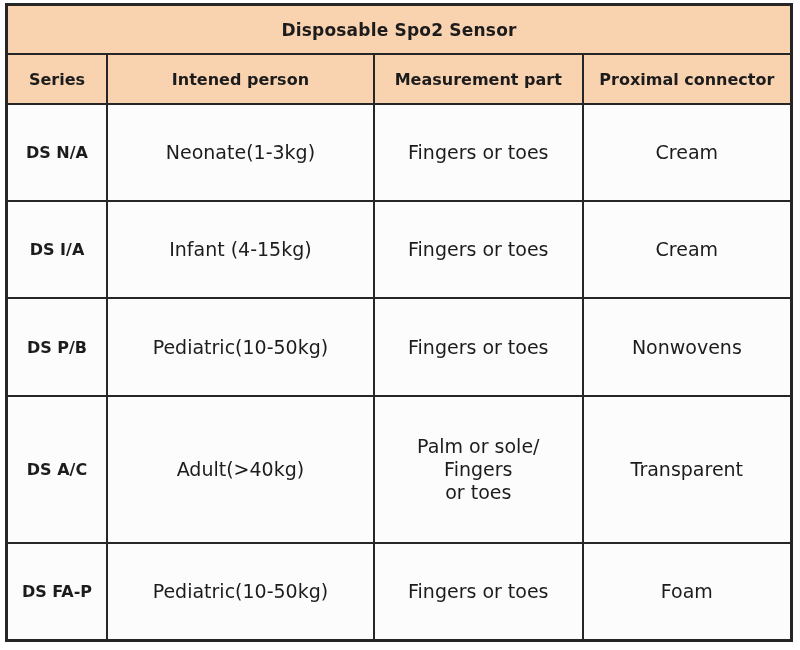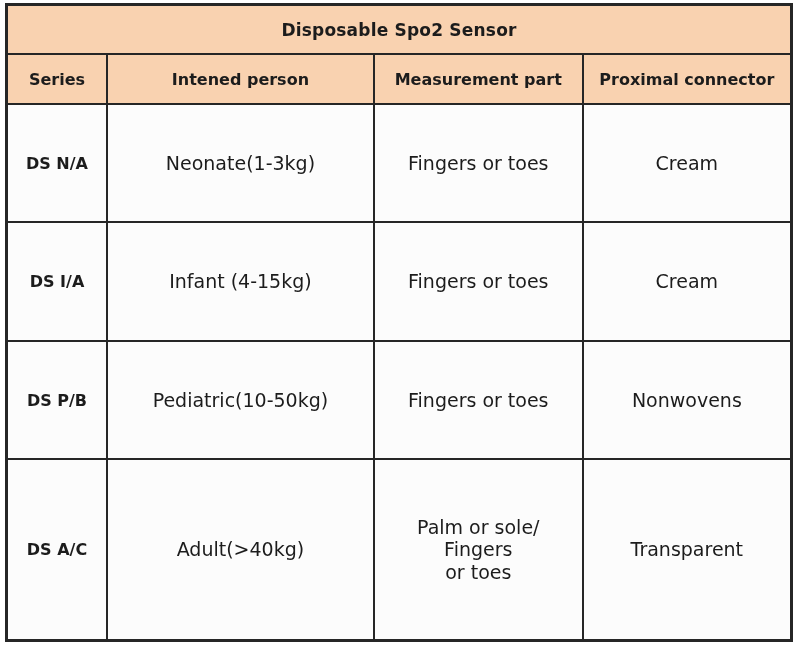--- a/index.html
+++ b/index.html
@@ -102,15 +102,21 @@
         <td class="body-cell">Fingers or toes</td>
         <td class="body-cell">Nonwovens</td>
       </tr>
       <tr>
         <td class="series-cell">DS A/C</td>
         <td class="body-cell">Adult(&gt;40kg)</td>
         <td class="body-cell">Palm or sole/   Fingers
 or toes</td>
         <td class="body-cell">Transparent</td>
       </tr>
+      <tr>
+        <td class="series-cell">DS FA-P</td>
+        <td class="body-cell">Pediatric(10-50kg)</td>
+        <td class="body-cell">Fingers or toes</td>
+        <td class="body-cell">Foam</td>
+      </tr>
     </tbody>
   </table>
 </div>
 
 </body></html>

